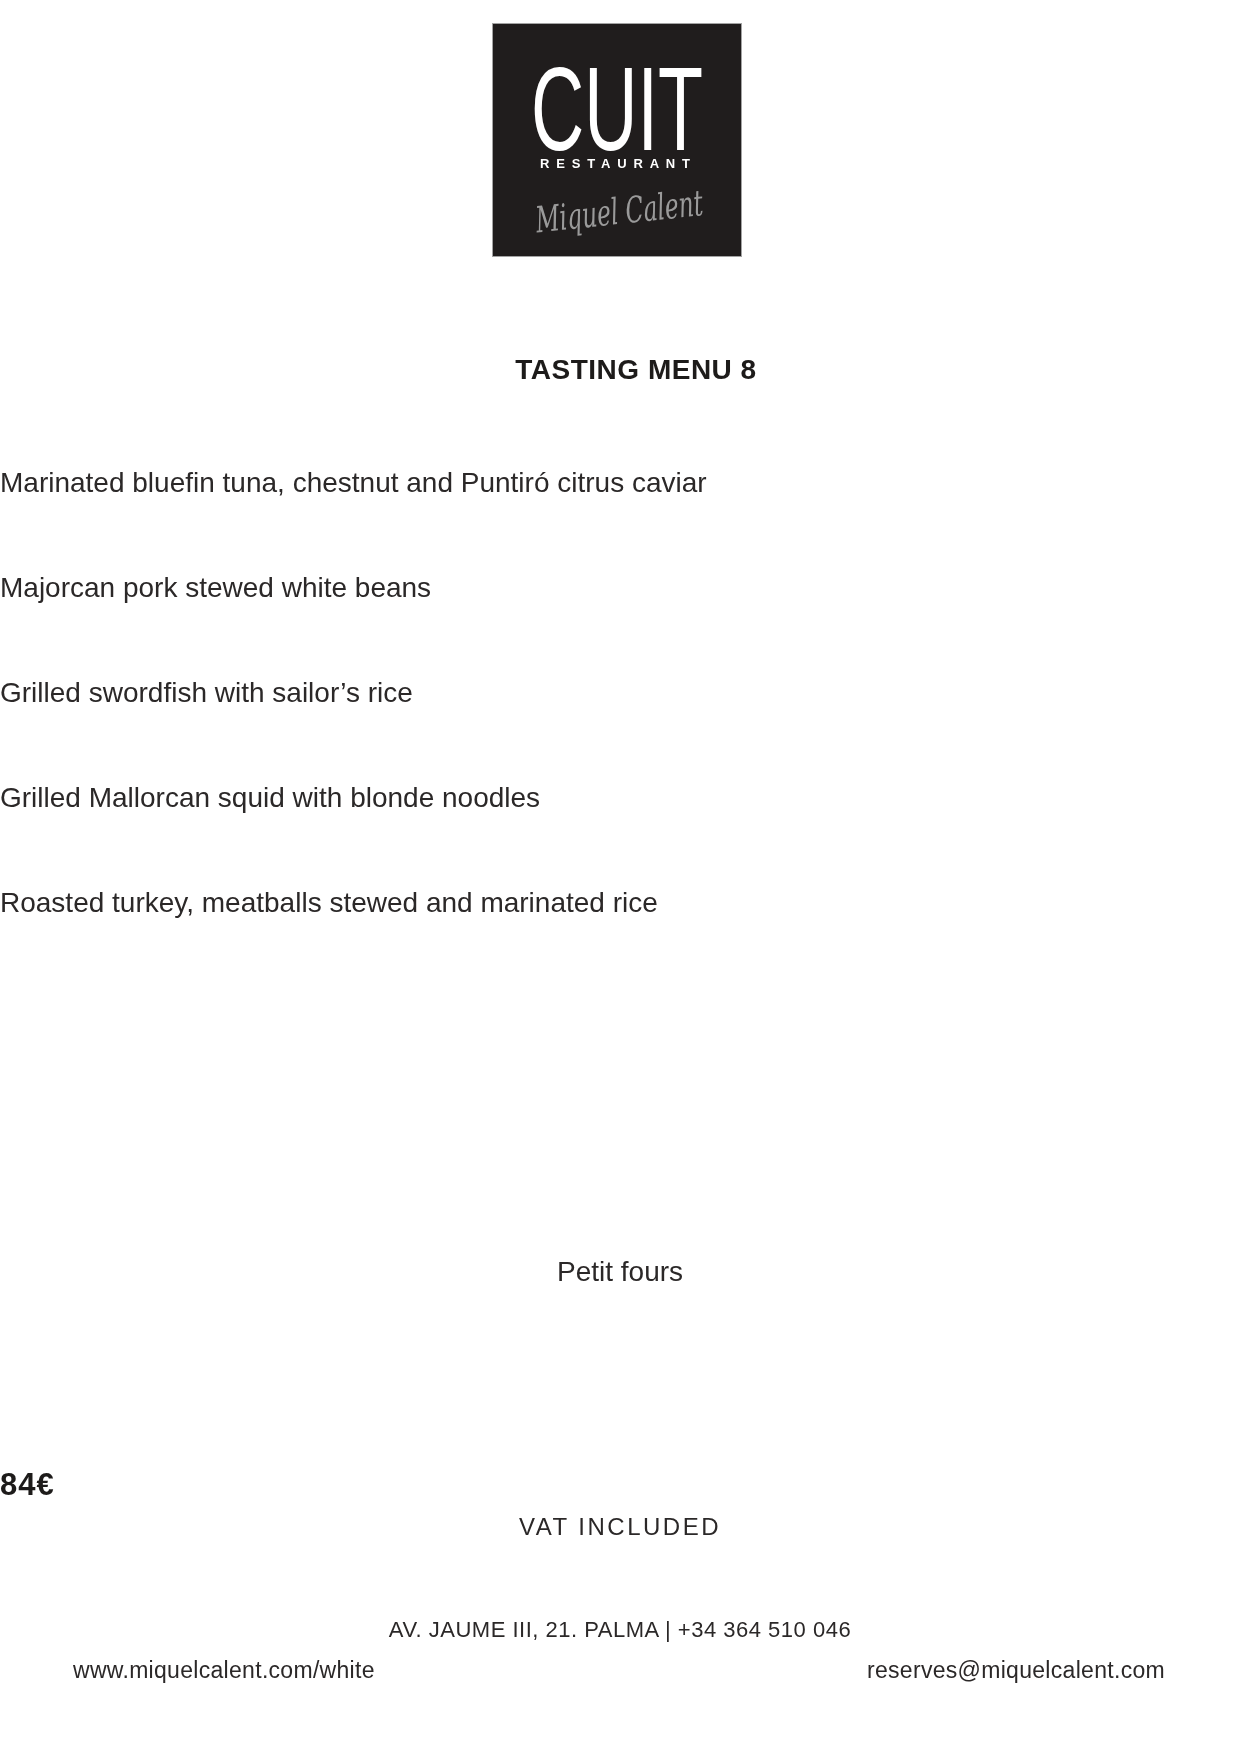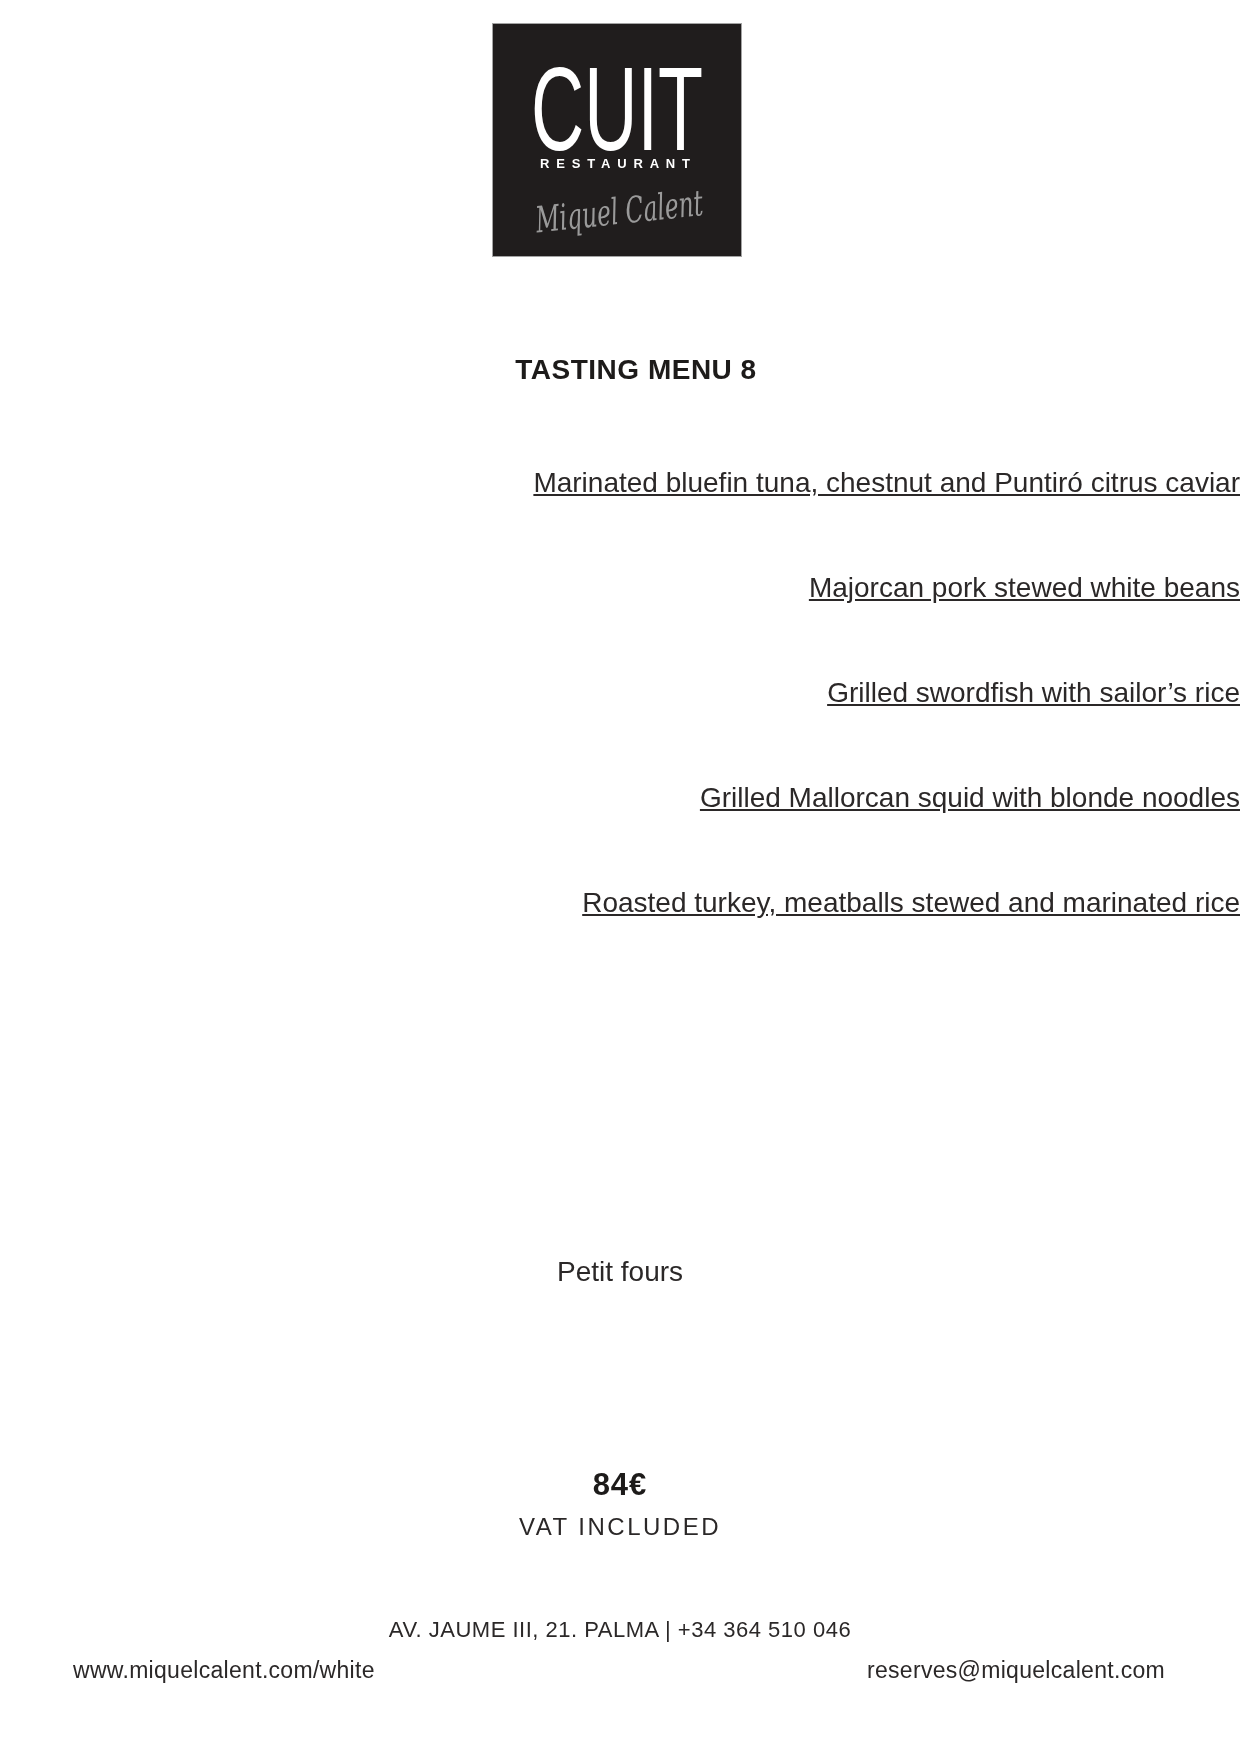--- a/index.html
+++ b/index.html
@@ -47,22 +47,21 @@
     line-height: 36px;
     font-weight: 700;
     letter-spacing: 0.5px;
     color: #1d1b1a;
   }
   .items {
     position: absolute;
     top: 464px;
     left: 0;
     width: 100%;
-    text-align: right;
-    text-decoration: underline;
+    text-align: left;
   }
   .items p {
     margin: 0 0 67px 0;
     font-size: 28px;
     line-height: 38px;
     font-weight: 400;
     color: #2b2828;
   }
   .petit {
     position: absolute;
@@ -74,21 +73,21 @@
     font-size: 28px;
     line-height: 38px;
     color: #2b2828;
   }
   .price {
     position: absolute;
     top: 1466px;
     left: 0;
     width: 100%;
     margin: 0;
-    text-align: center;
+    text-align: left;
     font-size: 31px;
     line-height: 38px;
     font-weight: 700;
     letter-spacing: 1px;
     color: #1d1b1a;
   }
   .vat {
     position: absolute;
     top: 1512px;
     left: 0;

